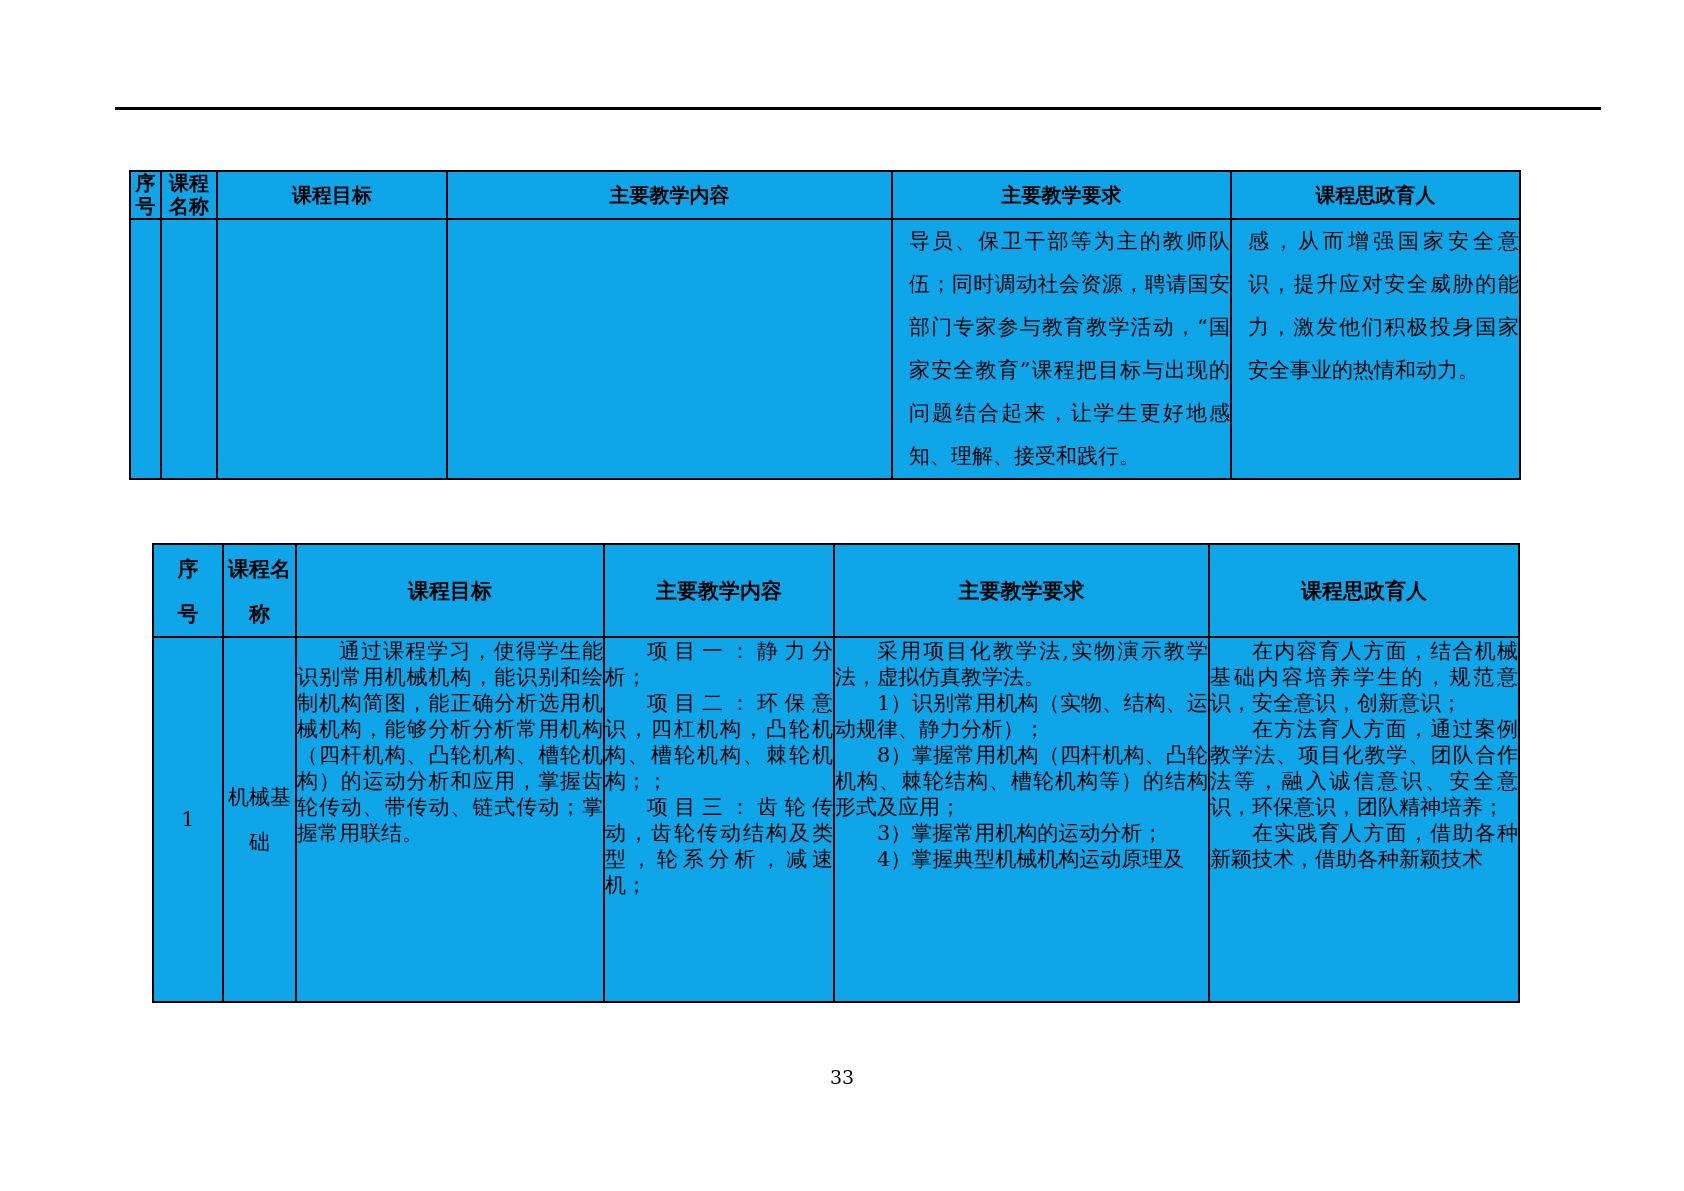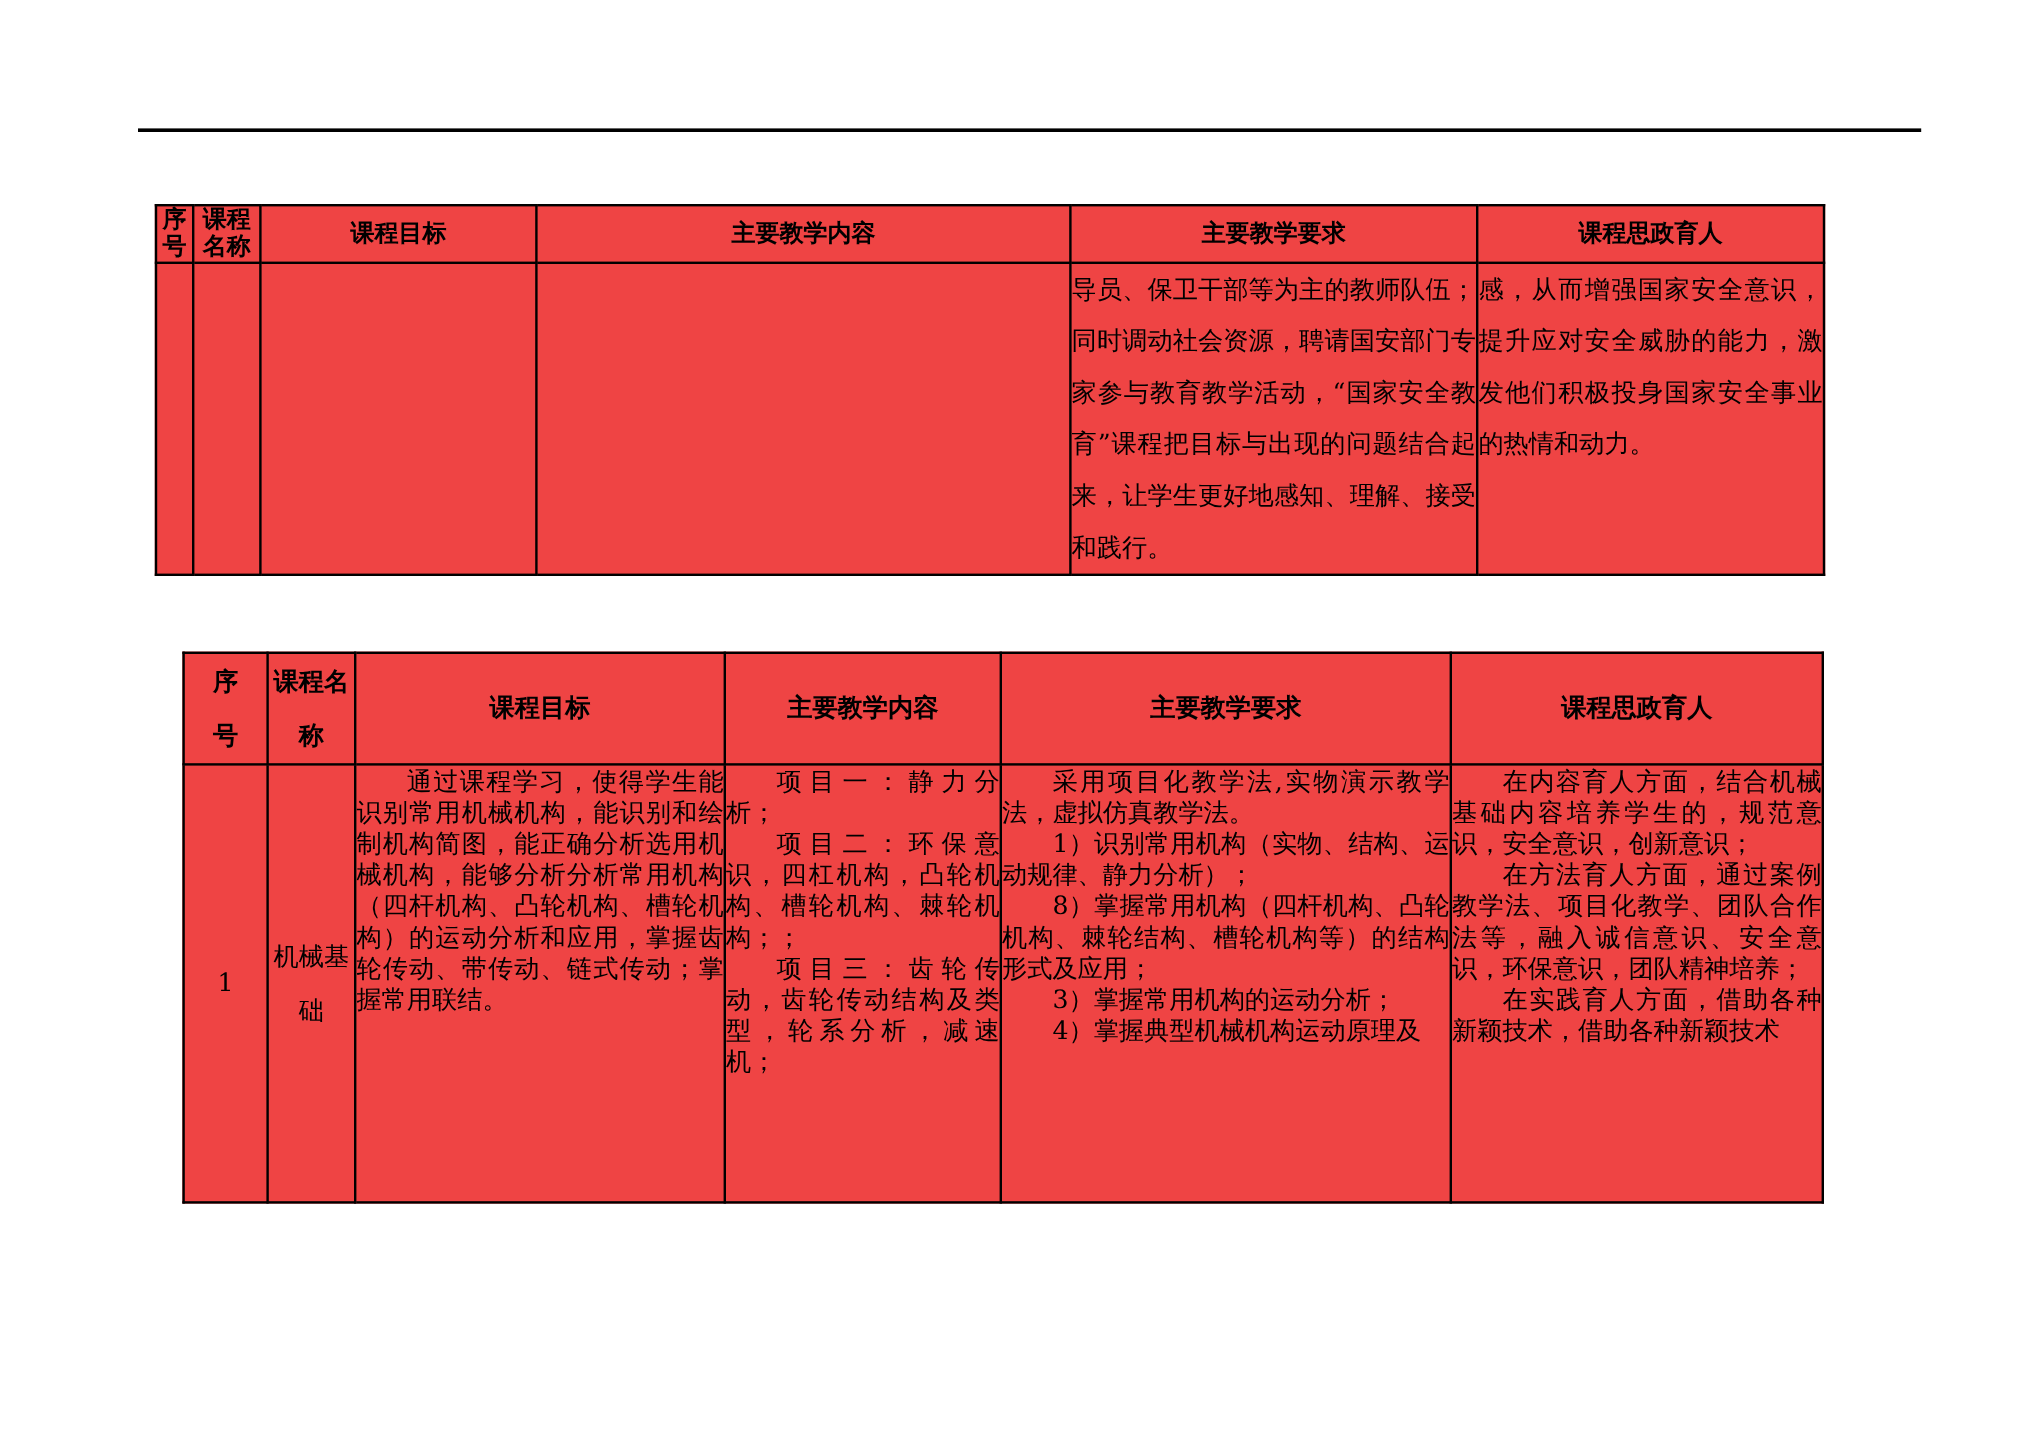--- a/index.html
+++ b/index.html
@@ -21,21 +21,21 @@
     left: 115px;
     top: 107px;
     width: 1486px;
     height: 3px;
     background: #000000;
   }
   table.doc-table {
     position: absolute;
     border-collapse: collapse;
     table-layout: fixed;
-    background: #ef4444;
+    background: #0ea5e9;
   }
   table.doc-table th,
   table.doc-table td {
     border: 2px solid #000000;
     padding: 0;
     overflow: hidden;
   }
   table.doc-table th {
     font-family: "Liberation Sans", "DejaVu Sans", sans-serif;
     font-weight: bold;
@@ -78,21 +78,21 @@
     padding: 0 4px;
     line-height: 45px;
     margin-left: 32px;
   }
   
   td p {
     margin: 0;
     text-indent: 2em;
     text-align: justify;
   }
-  td p.no-indent { text-indent: 0; }
+  td p.no-indent { text-indent: 0; margin-left: 16px; }
   
   .stack {
     display: inline-block;
     width: 1.2em;
     white-space: normal;
     word-break: break-all;
   }
   .page-number {
     position: absolute;
     left: 0;
@@ -185,14 +185,15 @@
         </td>
         <td>
           <p>在内容育人方面，结合机械基础内容培养学生的，规范意识，安全意识，创新意识；</p>
           <p>在方法育人方面，通过案例教学法、项目化教学、团队合作法等，融入诚信意识、安全意识，环保意识，团队精神培养；</p>
           <p>在实践育人方面，借助各种新颖技术，借助各种新颖技术</p>
         </td>
       </tr>
     </tbody>
   </table>
 
+  <div class="page-number">33</div>
 
 </div>
 
 </body></html>

